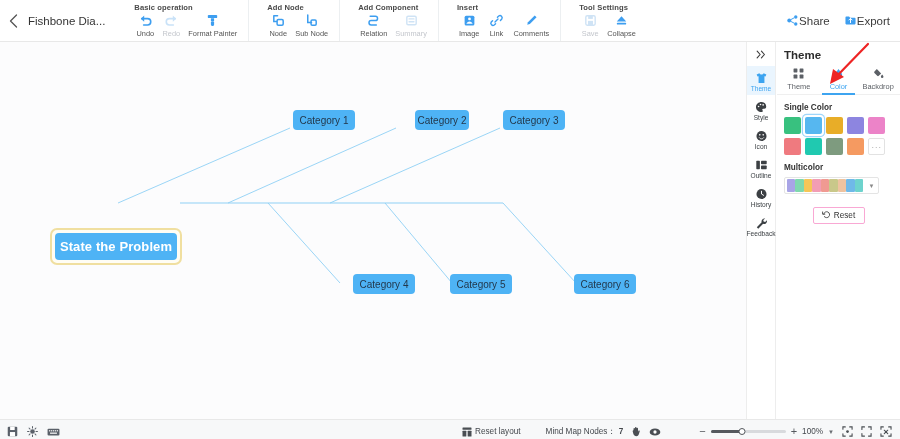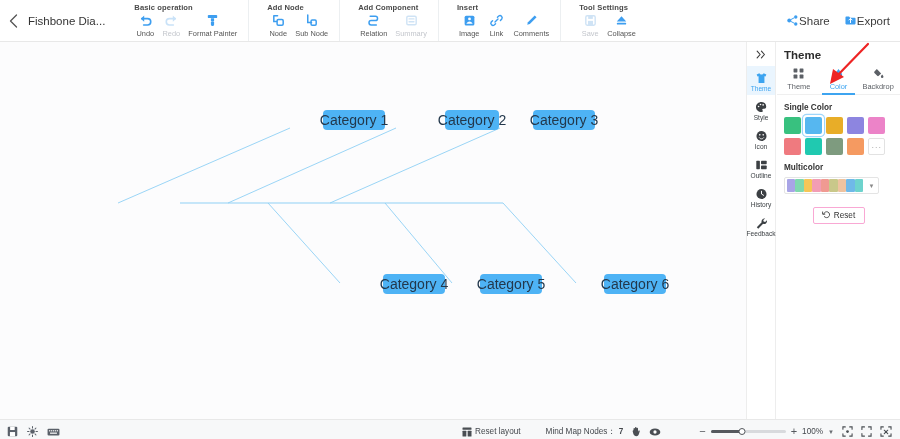--- a/index.html
+++ b/index.html
@@ -61,23 +61,23 @@
     position: absolute; top: 42px; left: 0;
     width: 746px; height: 377px;
     background: #fcfcfd; overflow: hidden;
   }
   .canvas svg { position: absolute; top: 0; left: 0; }
 
   .node {
     position: absolute;
     background: #4eb3f5; color: #1f3347;
     border-radius: 4px;
-    font-size: 14px;
+    font-size: 10px;
     display: flex; align-items: center; justify-content: center;
-    cursor: pointer; white-space: nowrap; margin-left: 30px;
+    cursor: pointer; white-space: nowrap;
   }
   .node.cat { height: 20px; color: #23384c; }
   .root-wrap {
     position: absolute; left: 50px; top: 186px;
     border: 2px solid #f0dfa0; border-radius: 7px;
     padding: 3px; background: #fffdf4; cursor: pointer;
   }
   .root-node {
     width: 122px; height: 27px; background: #4eb3f5;
     border-radius: 4px; display: flex; align-items: center;
@@ -383,20 +383,23 @@
 
       <line x1="118" y1="161" x2="290" y2="86" stroke="#8fd0f5" stroke-width="0.9"></line>
       <line x1="228" y1="161" x2="396" y2="86" stroke="#8fd0f5" stroke-width="0.9"></line>
       <line x1="330" y1="161" x2="500" y2="86" stroke="#8fd0f5" stroke-width="0.9"></line>
 
       <line x1="268" y1="161" x2="340" y2="241" stroke="#8fd0f5" stroke-width="0.9"></line>
       <line x1="385" y1="161" x2="452" y2="241" stroke="#8fd0f5" stroke-width="0.9"></line>
       <line x1="503" y1="161" x2="576" y2="241" stroke="#8fd0f5" stroke-width="0.9"></line>
     </svg>
 
+    <div class="root-wrap">
+      <div class="root-node">State the Problem</div>
+    </div>
 
     <div class="node cat" style="left:293px; top:68px;  width:62px;">
         <span>Category 1</span>
       </div>
     <div class="node cat" style="left:415px; top:68px;  width:54px;">
         <span>Category 2</span>
       </div>
     <div class="node cat" style="left:503px; top:68px;  width:62px;">
         <span>Category 3</span>
       </div>

